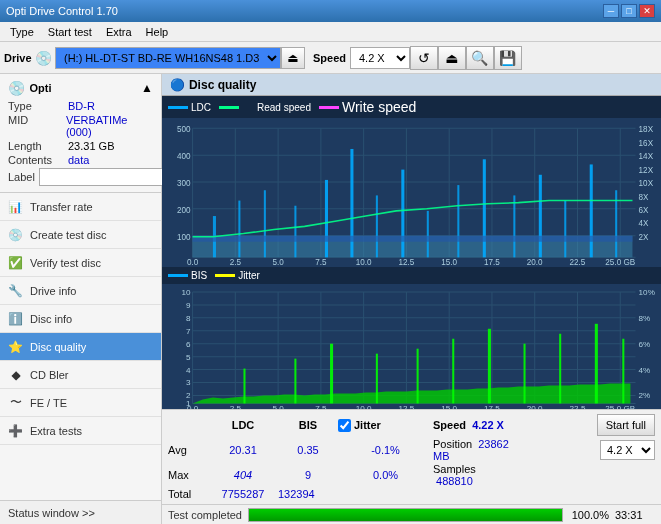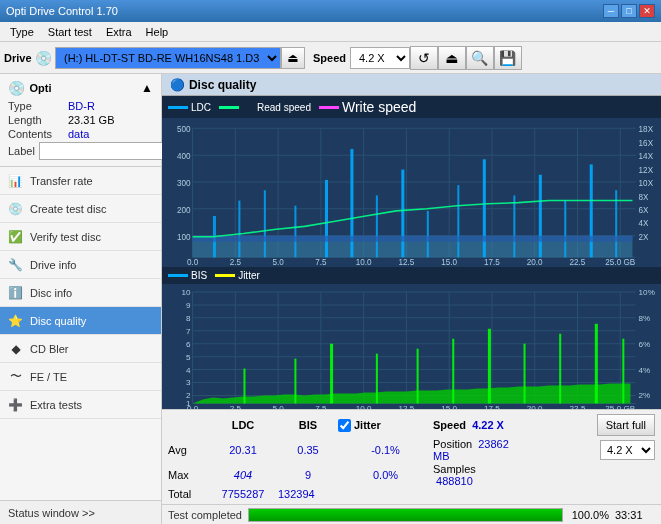--- a/index.html
+++ b/index.html
@@ -128,20 +128,24 @@
       <div class="disc-header">
         <span class="disc-icon">💿</span>
         <span class="disc-title">Opti</span>
         <span style="margin-left:auto;font-size:12px;cursor:pointer;">▲</span>
       </div>
       <div class="disc-row">
         <span class="disc-key">Type</span>
         <span class="disc-val">BD-R</span>
       </div>
       <div class="disc-row">
+        <span class="disc-key">MID</span>
+        <span class="disc-val">VERBATIMe (000)</span>
+      </div>
+      <div class="disc-row">
         <span class="disc-key">Length</span>
         <span class="disc-val black">23.31 GB</span>
       </div>
       <div class="disc-row">
         <span class="disc-key">Contents</span>
         <span class="disc-val">data</span>
       </div>
       <div class="label-row">
         <span class="disc-key">Label</span>
         <input class="label-input" type="text" style="">

